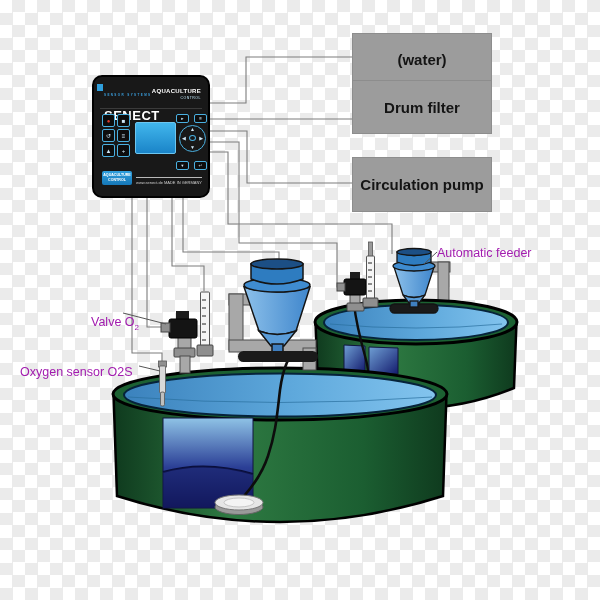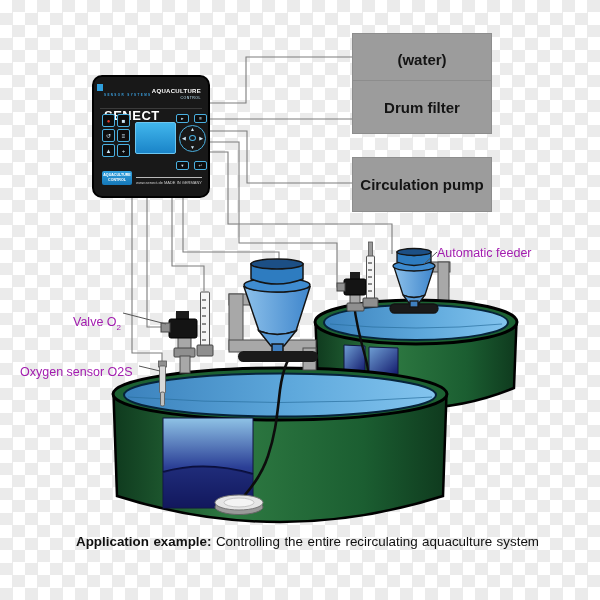--- a/index.html
+++ b/index.html
@@ -234,20 +234,19 @@
   <div>(water)</div>
 </div>
 <div class="obox" style="top:80px;height:52px">
   <div>Drum filter</div>
 </div>
 <div class="obox" style="top:157px;height:53px">
   <div>Circulation pump</div>
 </div>
 
 <div class="lbl" style="left:437px;top:238px">Automatic feeder</div>
-<div class="lbl" style="left:73px;top:307px">
+<div class="lbl" style="left:91px;top:307px">
   <span>Valve O</span><sub>2</sub>
 </div>
 <div class="lbl" style="left:20px;top:357px">Oxygen sensor O2S</div>
 
 <div id="caption">
-  <div class="j"><b>Application example:</b><span> Controlling the entire recirculating aquaculture system</span></div>
 </div>
 
 </body></html>

